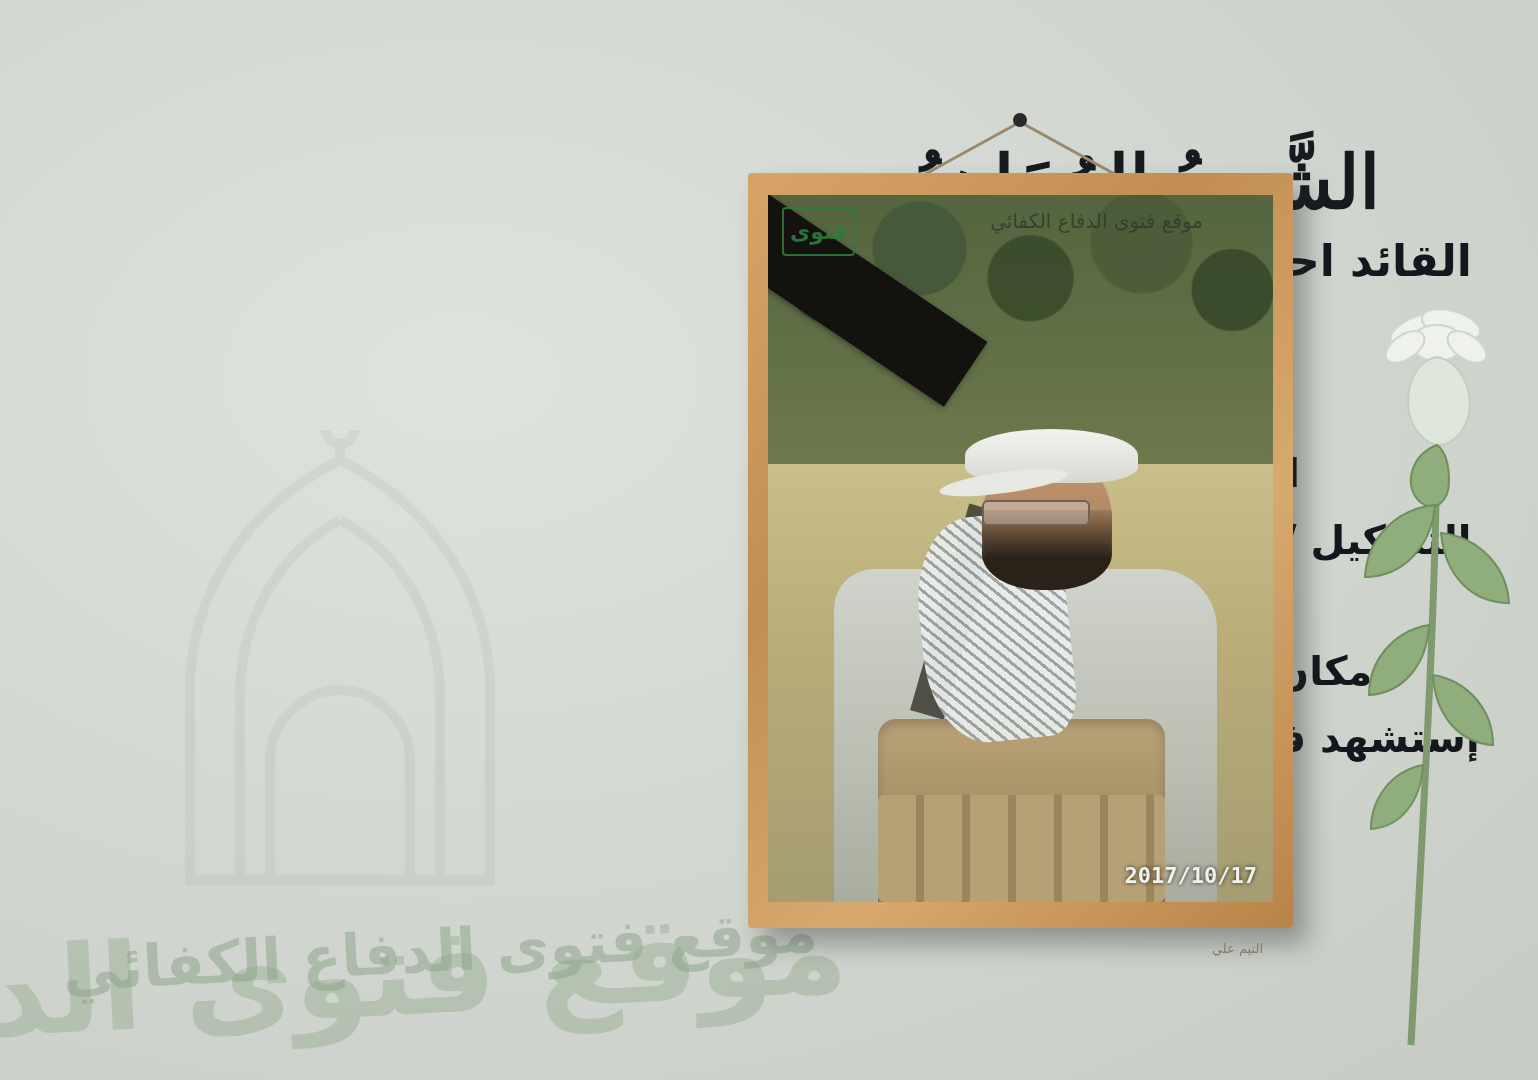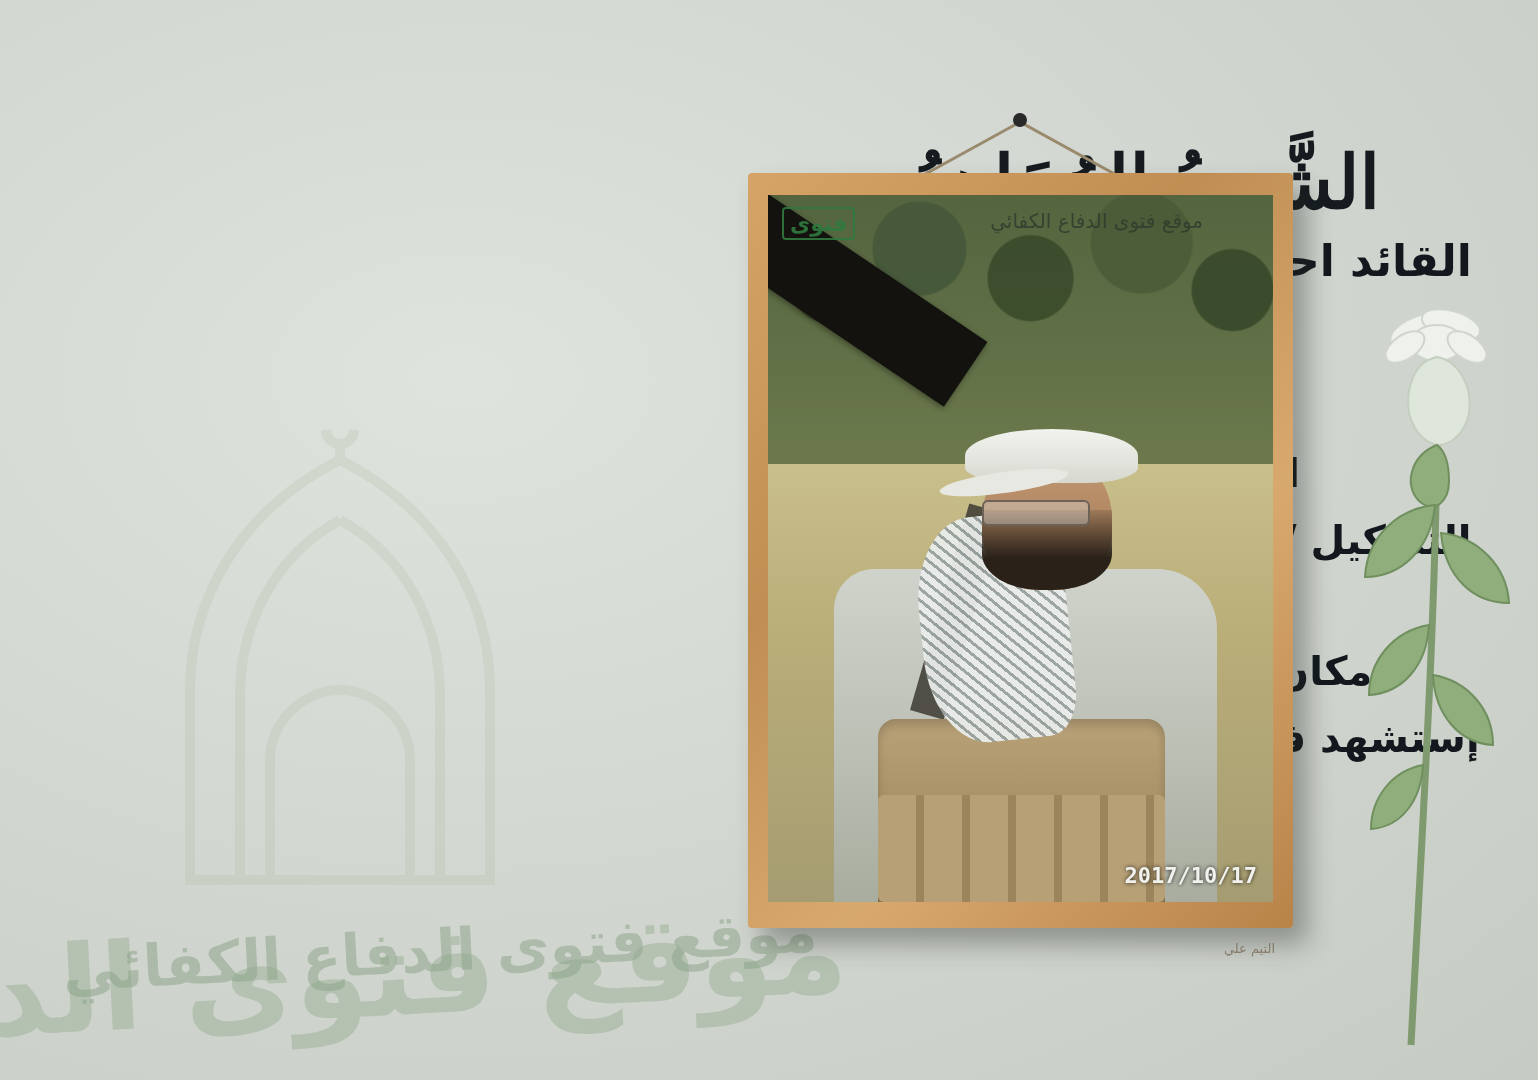--- a/index.html
+++ b/index.html
@@ -285,21 +285,21 @@
     opacity: .85;
   }
   .photo-logo-right {
     position: absolute;
     top: 12px;
     left: 14px;
     font-size: 22px;
     color: #2f7a3e;
     font-weight: 700;
     border: 2px solid #2f7a3e;
-    padding: 2px 6px;
+    padding: 10px 6px;
     border-radius: 4px;
     opacity: .9;
   }
   .photo-wm-top {
     position: absolute;
     top: 14px;
     right: 70px;
     font-size: 20px;
     color: #2c3a2c;
     opacity: .8;
@@ -310,21 +310,21 @@
     right: 16px;
     bottom: 14px;
     font-size: 22px;
     font-weight: 700;
     color: #f1f1ee;
     font-family: "DejaVu Sans Mono", "Liberation Mono", monospace;
     text-shadow: 0 0 4px rgba(0,0,0,.8);
   }
   .frame-sign {
     position: absolute;
-    right: 18px;
+    right: 30px;
     bottom: -28px;
     font-size: 13px;
     color: #7a6a55;
     opacity: .8;
   }
 
   
   .rose {
     position: absolute;
     left: 1345px;

